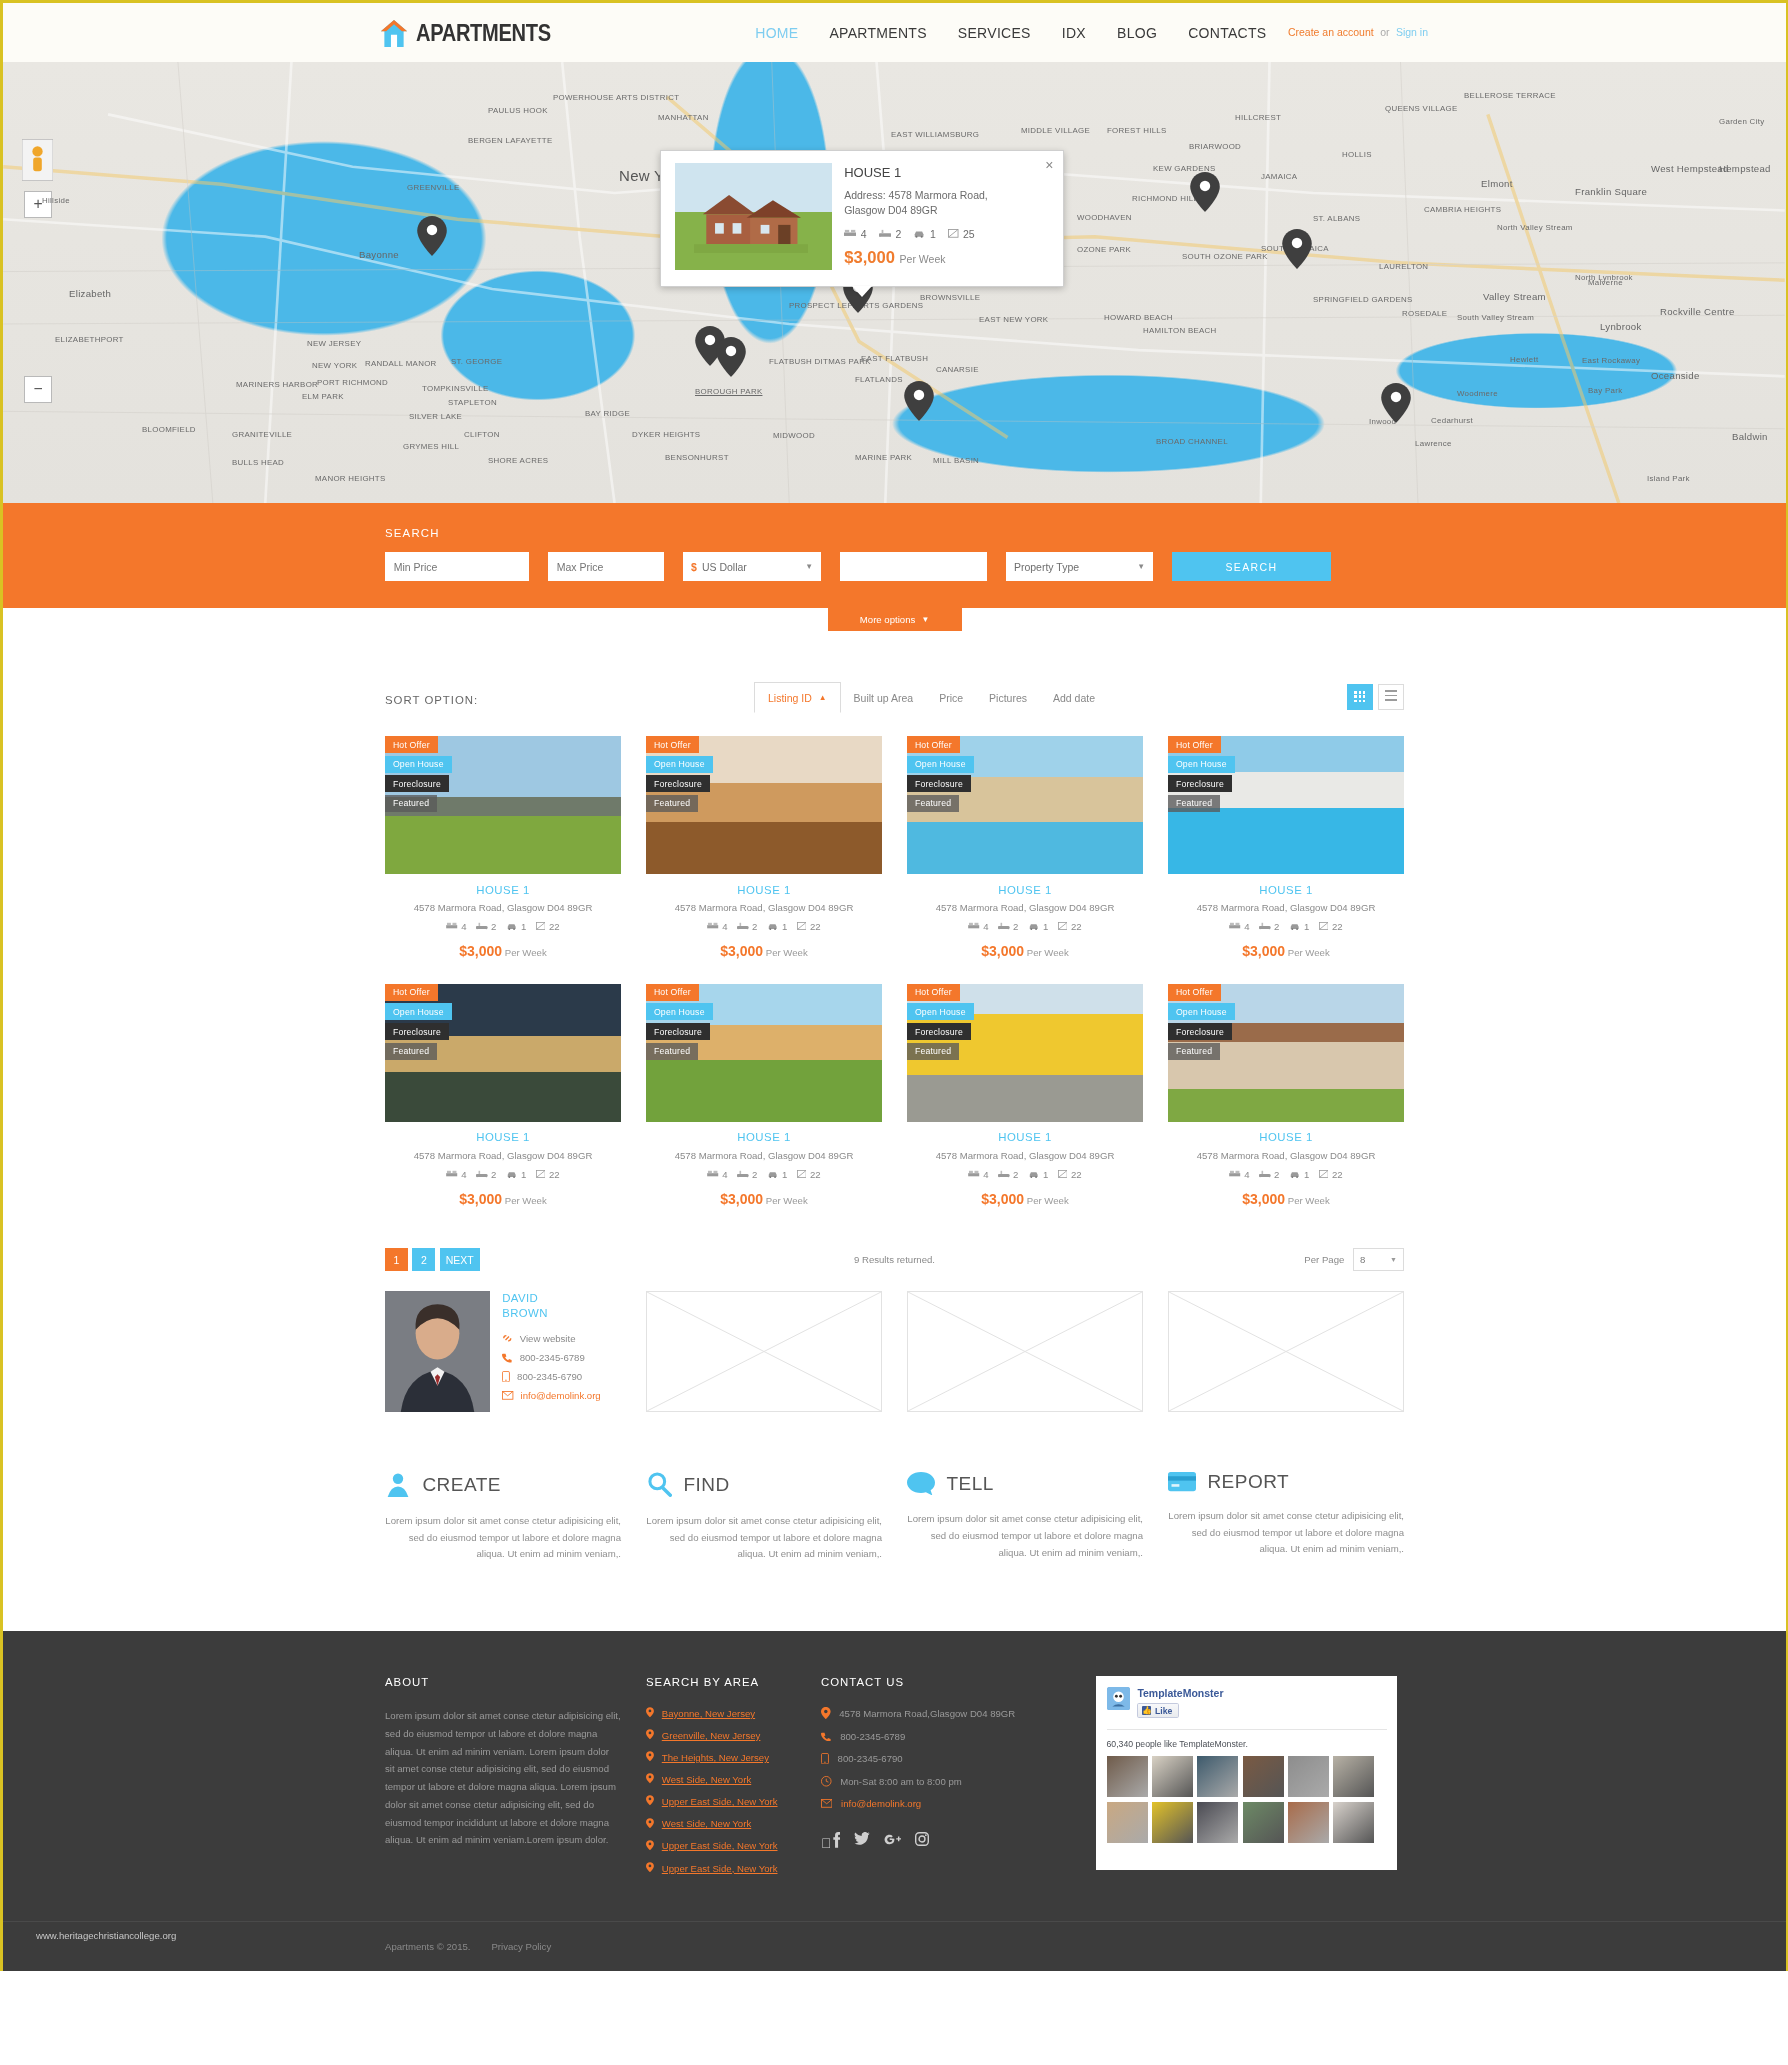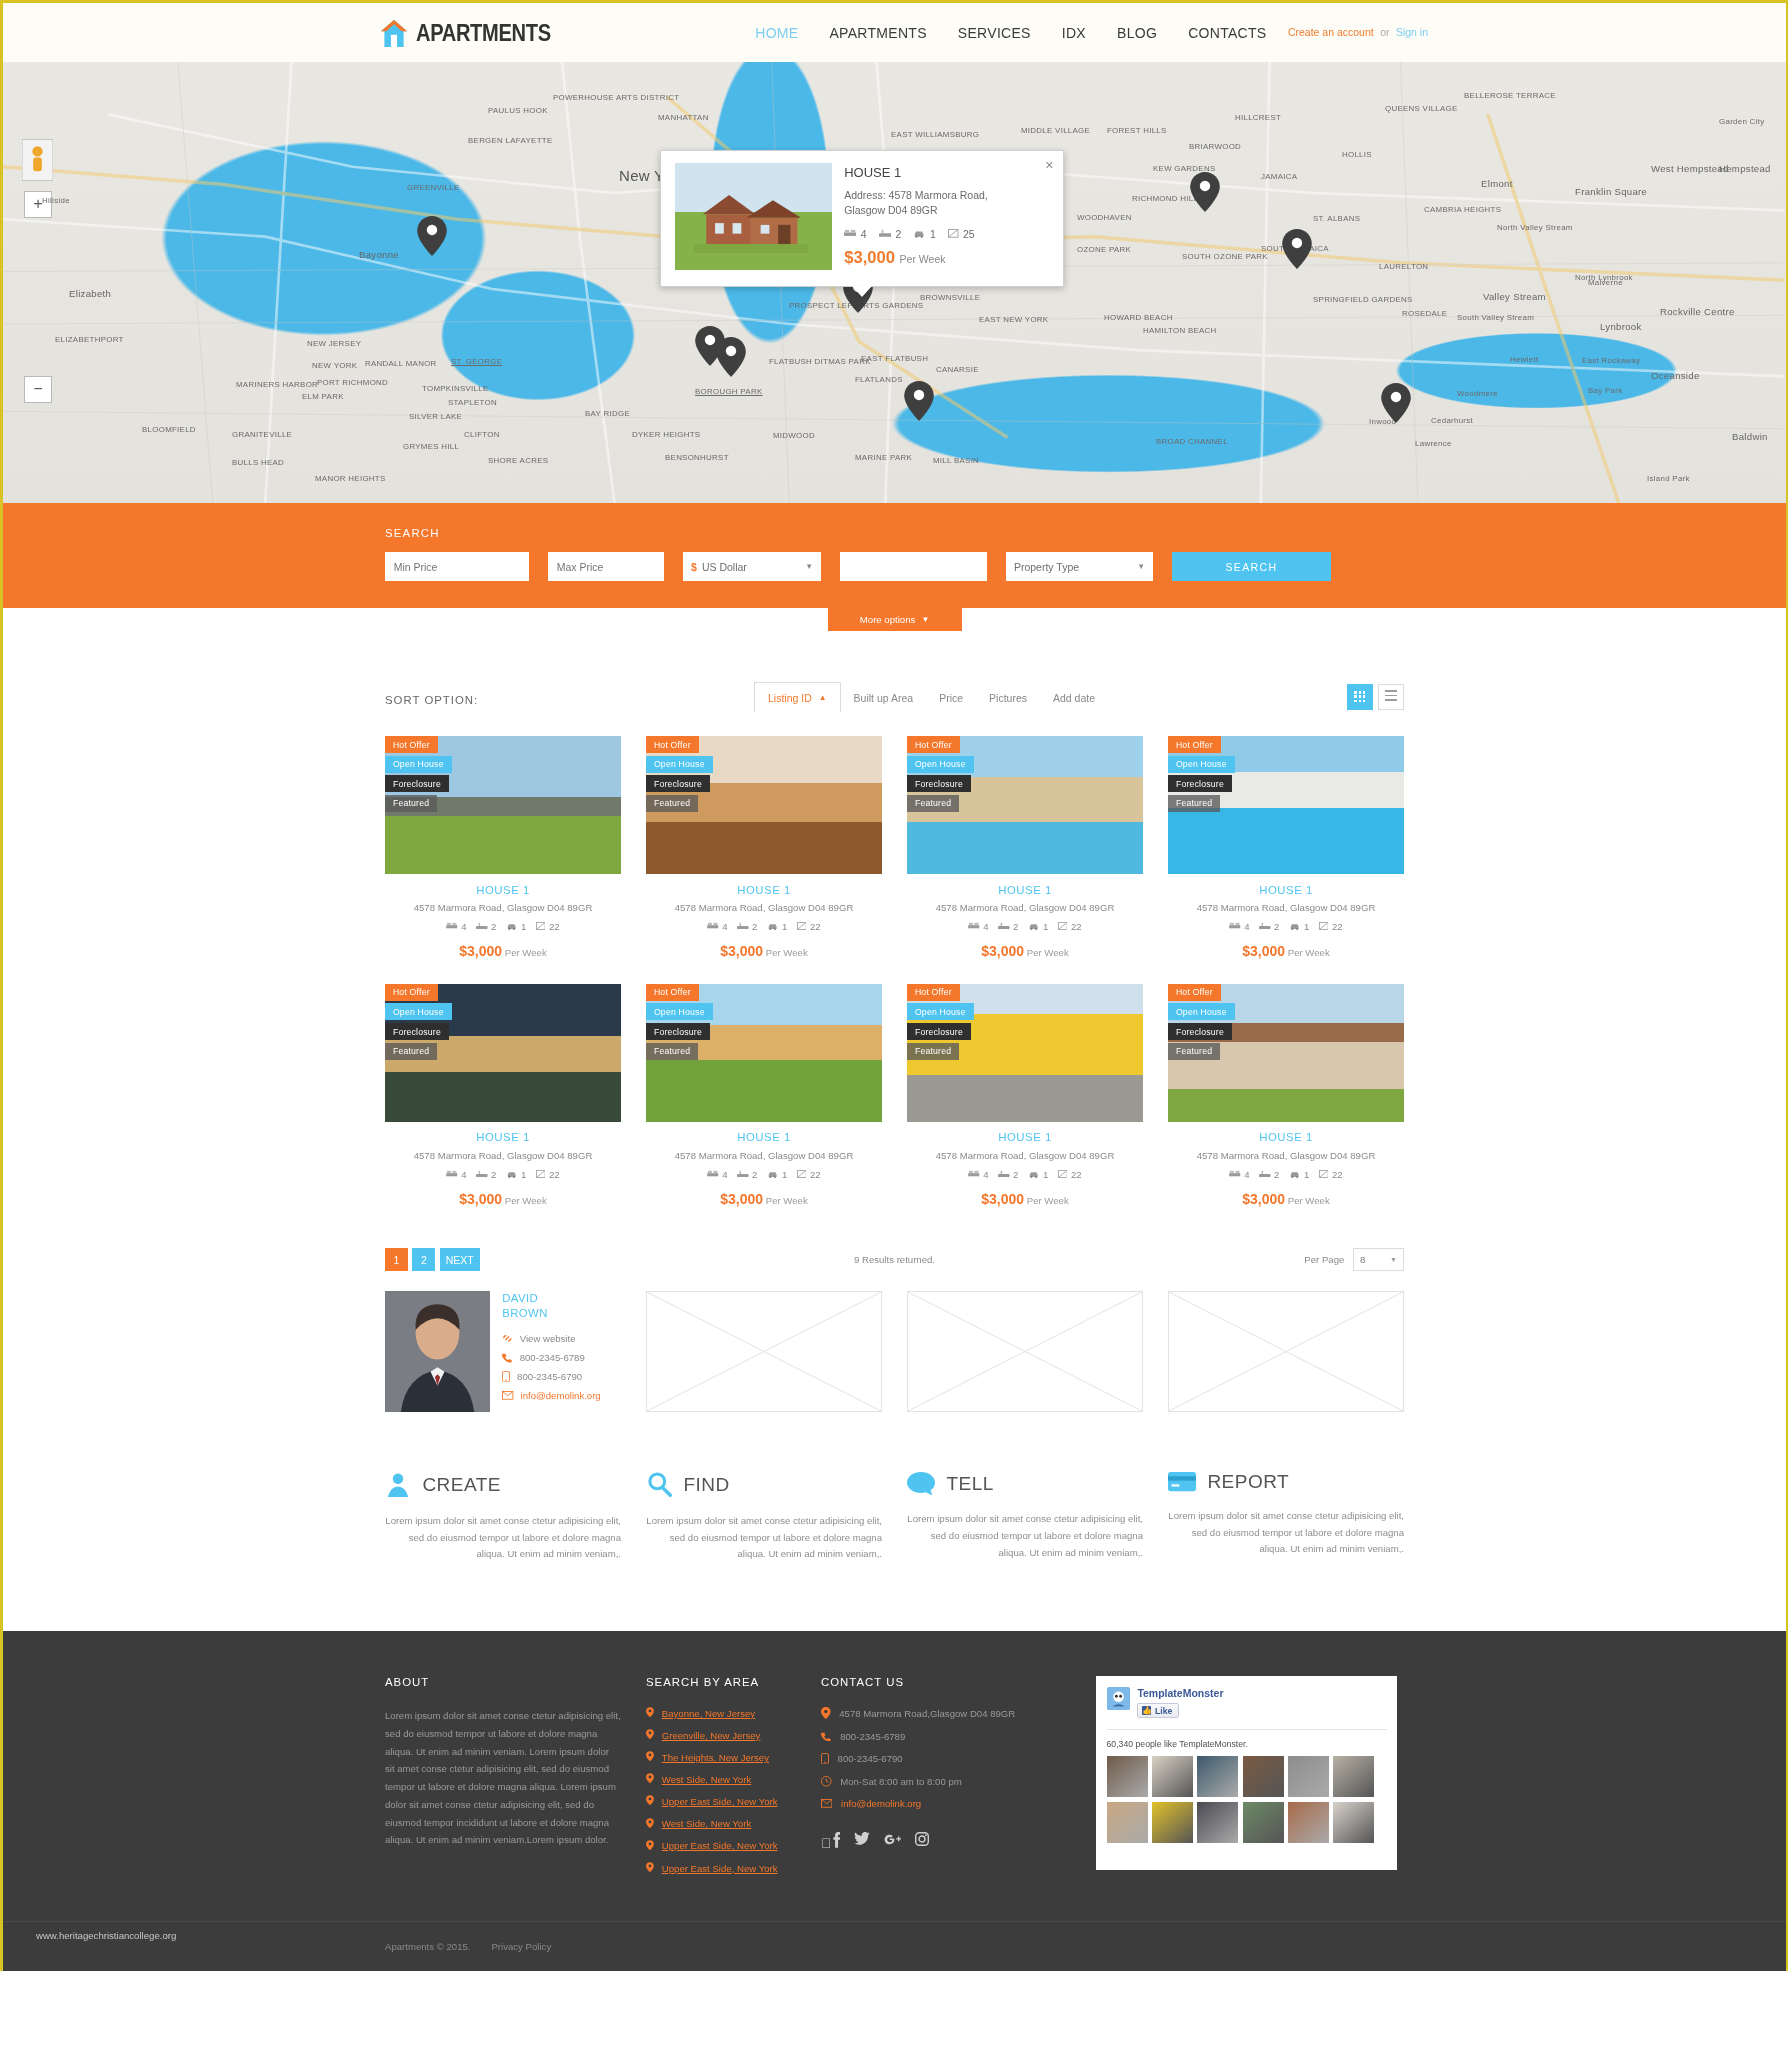--- a/index.html
+++ b/index.html
@@ -523,21 +523,21 @@
         <div class="map-label" style="left: 485px; top: 44px;">PAULUS HOOK</div>
         <div class="map-label" style="left: 465px; top: 74px;">BERGEN LAFAYETTE</div>
         <div class="map-label" style="left: 404px; top: 121px;">GREENVILLE</div>
         <div class="map-label mid" style="left: 356px; top: 187px;">Bayonne</div>
         <div class="map-label mid" style="left: 66px; top: 226px;">Elizabeth</div>
         <div class="map-label" style="left: 39px; top: 134px;">Hillside</div>
         <div class="map-label" style="left: 52px; top: 273px;">ELIZABETHPORT</div>
         <div class="map-label" style="left: 304px; top: 277px;">NEW JERSEY</div>
         <div class="map-label" style="left: 309px; top: 299px;">NEW YORK</div>
         <div class="map-label" style="left: 362px; top: 297px;">RANDALL MANOR</div>
-        <div class="map-label" style="left: 448px; top: 295px; text-decoration: underline;">ST. GEORGE</div>
+        <div class="map-label" style="left: 448px; top: 295px;">ST. GEORGE</div>
         <div class="map-label" style="left: 233px; top: 318px;">MARINERS HARBOR</div>
         <div class="map-label" style="left: 314px; top: 316px;">PORT RICHMOND</div>
         <div class="map-label" style="left: 299px; top: 330px;">ELM PARK</div>
         <div class="map-label" style="left: 419px; top: 322px;">TOMPKINSVILLE</div>
         <div class="map-label" style="left: 445px; top: 336px;">STAPLETON</div>
         <div class="map-label" style="left: 406px; top: 350px;">SILVER LAKE</div>
         <div class="map-label" style="left: 139px; top: 363px;">BLOOMFIELD</div>
         <div class="map-label" style="left: 229px; top: 368px;">GRANITEVILLE</div>
         <div class="map-label" style="left: 400px; top: 380px;">GRYMES HILL</div>
         <div class="map-label" style="left: 461px; top: 368px;">CLIFTON</div>

